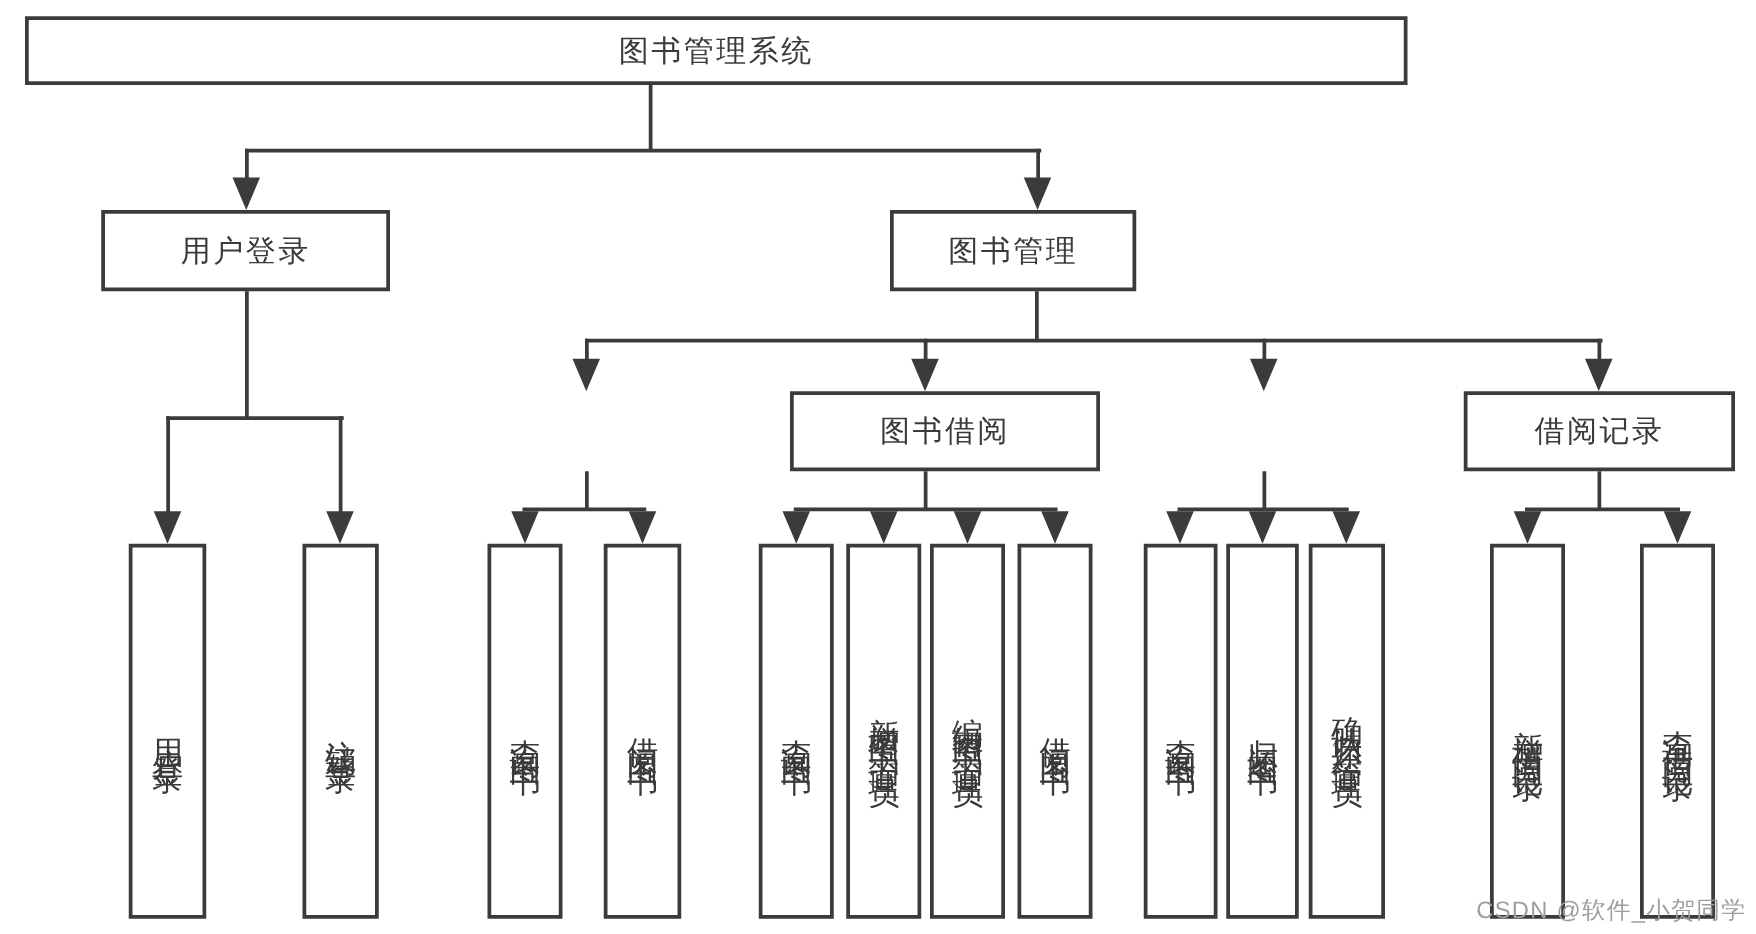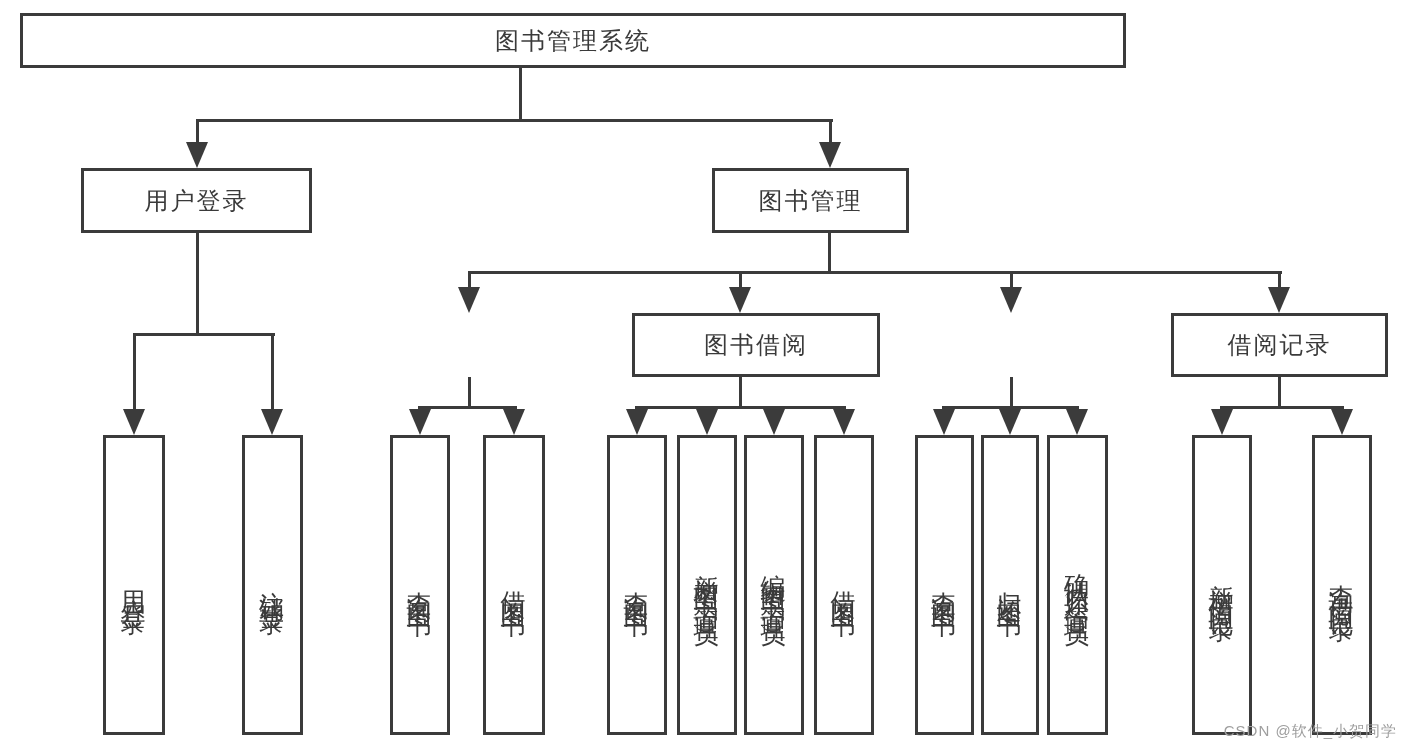--- a/index.html
+++ b/index.html
@@ -24,21 +24,21 @@
     writing-mode:vertical-rl;text-orientation:mixed;
   }
   .vl{position:absolute;width:3px;background:var(--line);}
   .hl{position:absolute;height:3px;background:var(--line);}
   .arrow{
     position:absolute;width:0;height:0;
     border-left:11px solid transparent;border-right:11px solid transparent;
     border-top:26px solid var(--line);
   }
   .watermark{
-    position:absolute;right:8px;bottom:6px;font-size:15px;
+    position:absolute;right:8px;bottom:6px;font-size:19px;
     color:var(--watermark);letter-spacing:1px;
   }
 </style>
 </head>
 <body>
 
 <div class="stage">
 
   <div class="box" style="left:20px;top:13px;width:1106px;height:55px">图书管理系统</div>
 

